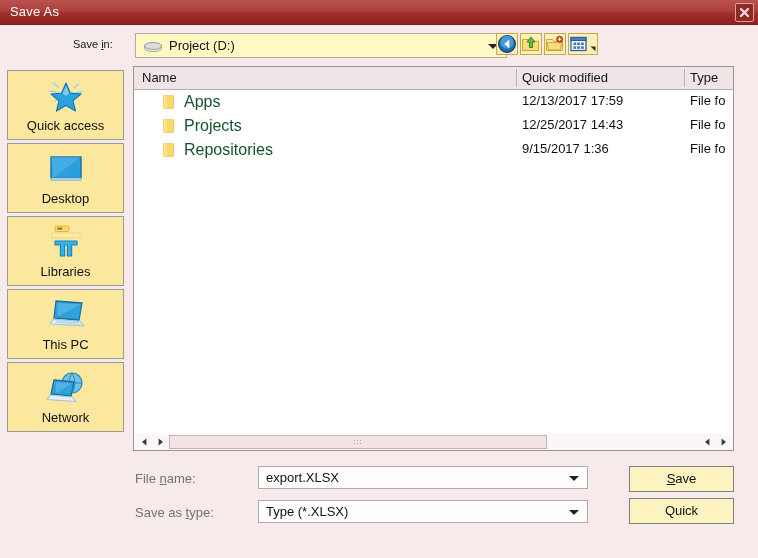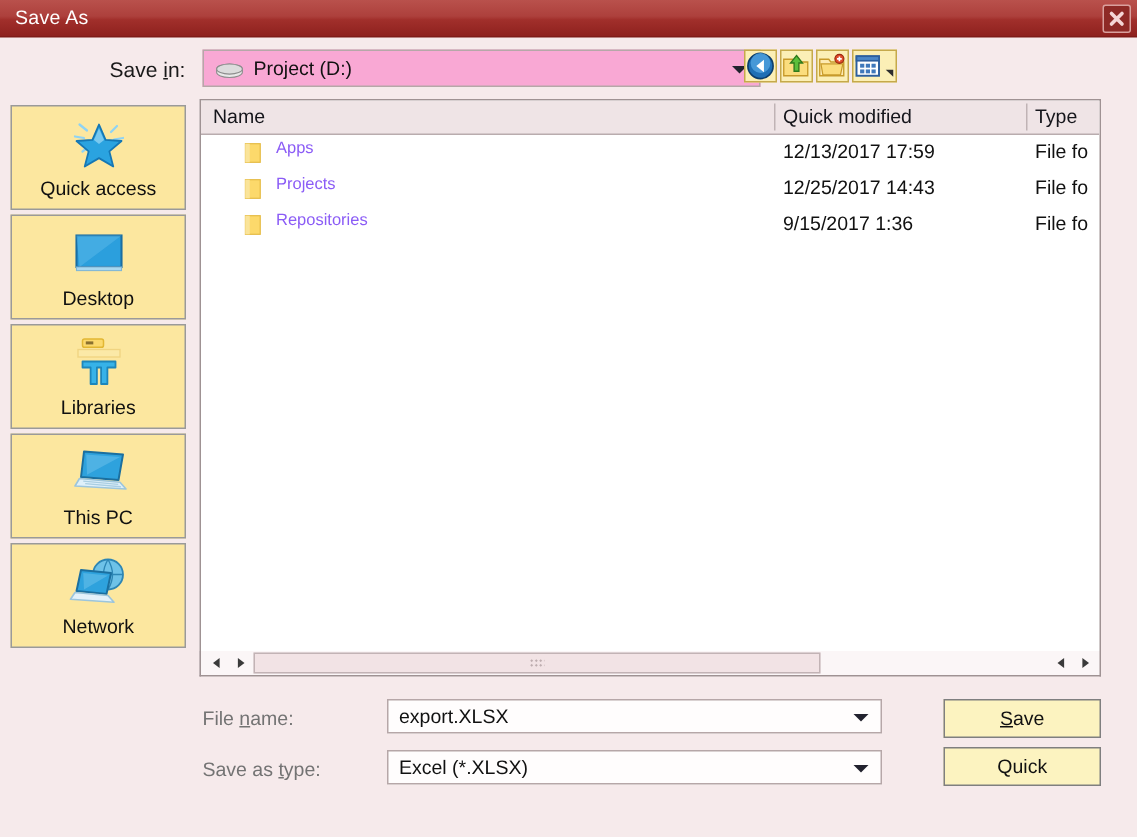--- a/index.html
+++ b/index.html
@@ -46,30 +46,30 @@
     border-radius: 2px;
     box-sizing: border-box;
     cursor: pointer;
   }
   #close-btn svg { display:block; margin: 3px auto 0; }
 
   
   #savein-label {
     position: absolute;
     left: 73px; top: 38px;
-    font-size: 14px;
+    font-size: 11px;
     color: #1a1a1a;
   }
   #savein-label u { text-decoration: underline; }
 
   #savein-combo {
     position: absolute;
     left: 135px; top: 33px;
     width: 372px; height: 25px;
-    background: #f9a8d4;
+    background: #fef9c3;
     border: 1px solid #b6a7a8;
     box-sizing: border-box;
     cursor: pointer;
   }
   #savein-drive-icon {
     position: absolute; left: 8px; top: 7px;
     width: 18px; height: 11px;
   }
   #savein-value {
     position: absolute; left: 33px; top: 4px;
@@ -158,21 +158,21 @@
   .col-sep {
     position: absolute;
     top: 2px;
     width: 1px; height: 18px;
     background: #c0b3b5;
   }
   #rows { position: absolute; left: 0; top: 23px; width: 599px; }
   .row { position: relative; height: 24px; }
   .cell-name {
     position: absolute; left: 50px; top: 3px;
-    font-size: 11px; color: #8b5cf6;
+    font-size: 16px; color: #14532d;
     white-space: nowrap;
   }
   .folder-ico {
     position: absolute; left: 29px; top: 5px;
     width: 11px; height: 14px;
   }
   .cell-date {
     position: absolute; left: 388px; top: 3px;
     font-size: 13px; color: #111;
     white-space: nowrap;
@@ -469,21 +469,21 @@
   <div class="form-label" id="lbl-filename"><span>File </span><u>n</u><span>ame:</span></div>
 
   <div class="form-combo" id="combo-filename">
     <span class="combo-val">export.XLSX</span>
     <span class="combo-arrow"></span>
   </div>
 
   <div class="form-label" id="lbl-savetype"><span>Save as </span><u>t</u><span>ype:</span></div>
 
   <div class="form-combo" id="combo-savetype">
-    <span class="combo-val">Excel (*.XLSX)</span>
+    <span class="combo-val">Type (*.XLSX)</span>
     <span class="combo-arrow"></span>
   </div>
 
   <div class="action-btn" id="btn-save"><u>S</u><span>ave</span></div>
 
   <div class="action-btn" id="btn-cancel">Quick</div>
 
 </div>
 
 </body></html>

